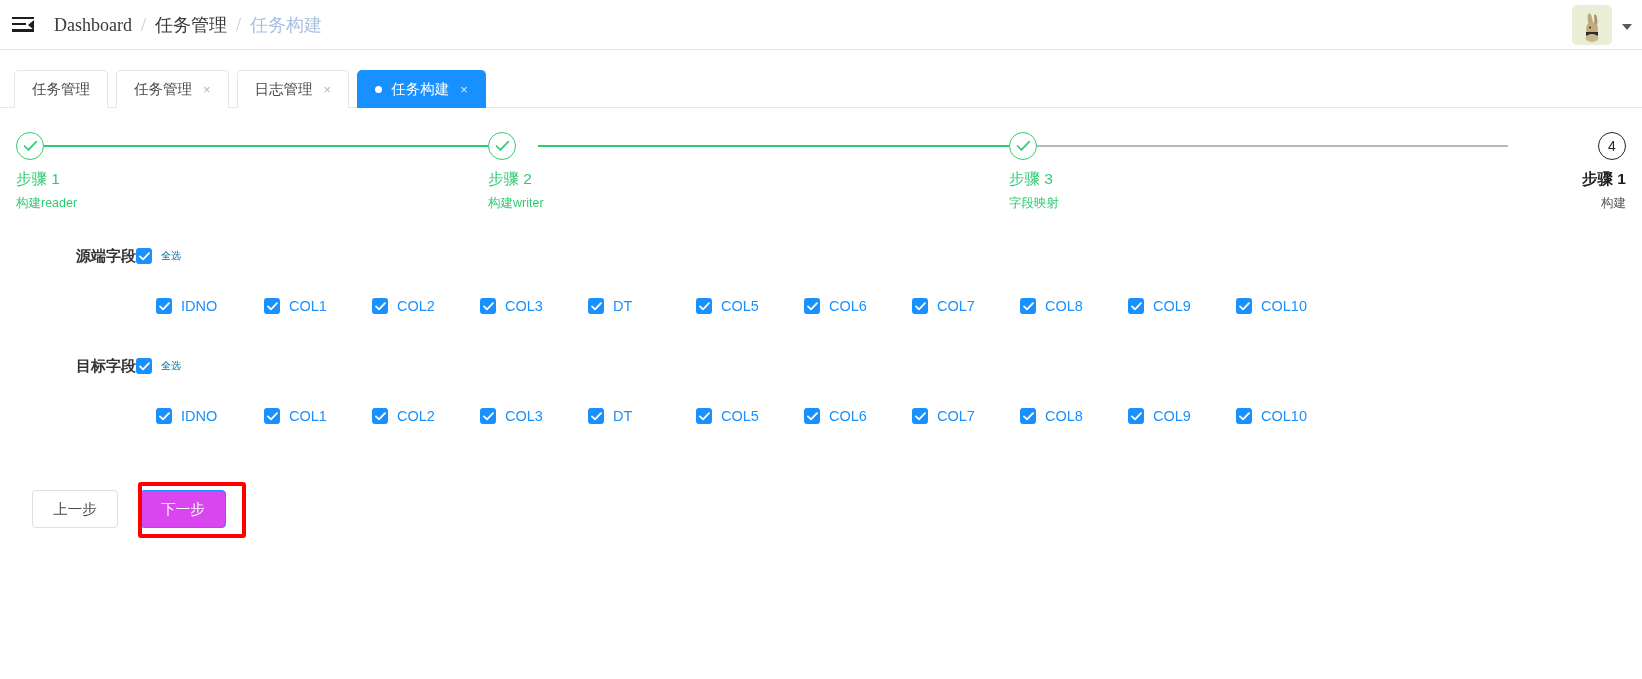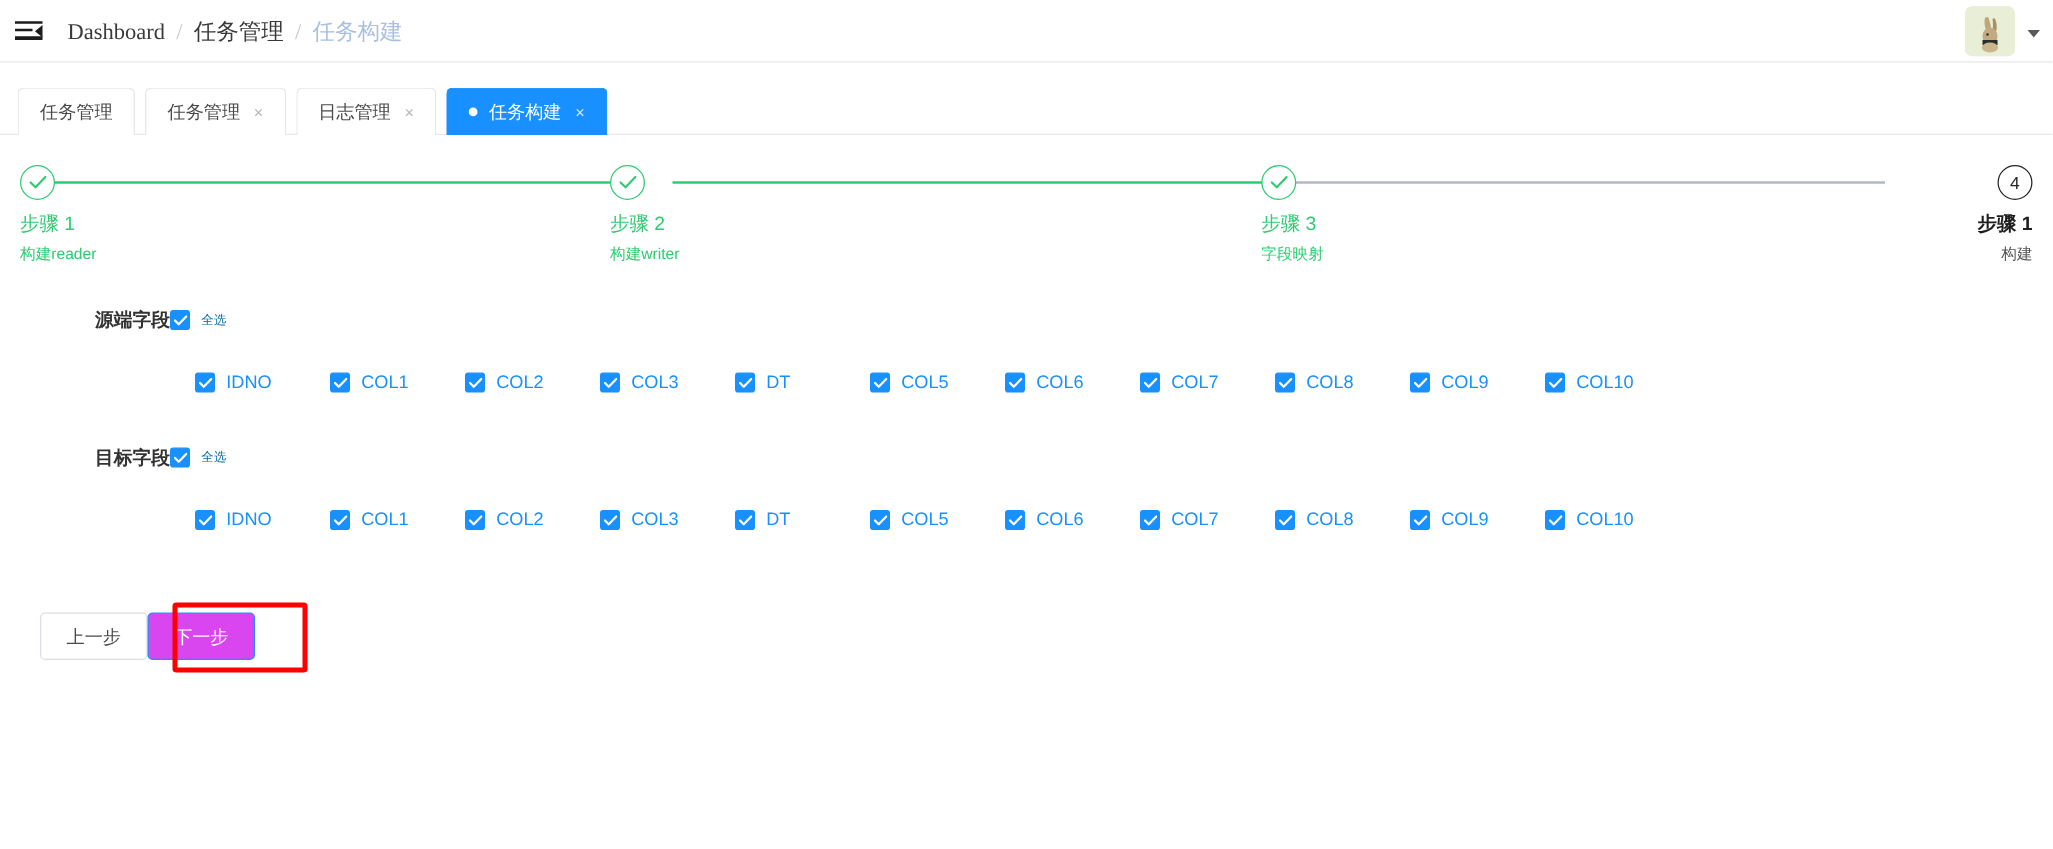--- a/index.html
+++ b/index.html
@@ -247,20 +247,21 @@
     width: 108px;
     flex: 0 0 auto;
   }
 
   
   .footer {
     margin-top: 66px;
     padding-left: 16px;
     display: flex;
     align-items: center;
+    gap: 22px;
     position: relative;
   }
   .btn {
     height: 38px;
     min-width: 86px;
     padding: 0 18px;
     border-radius: 4px;
     font-size: 14.5px;
     display: inline-flex;
     align-items: center;

